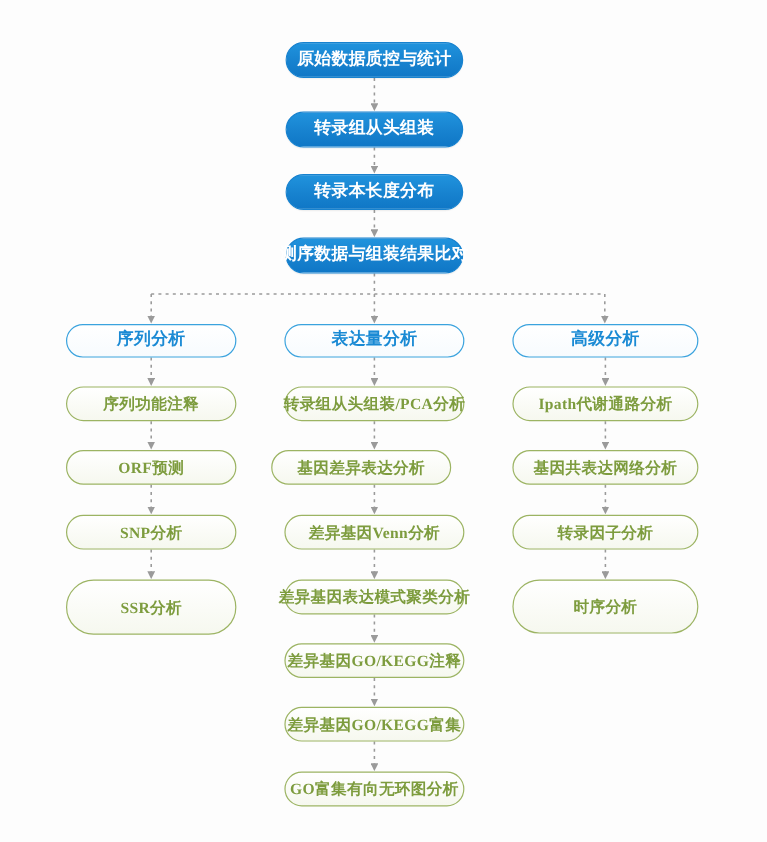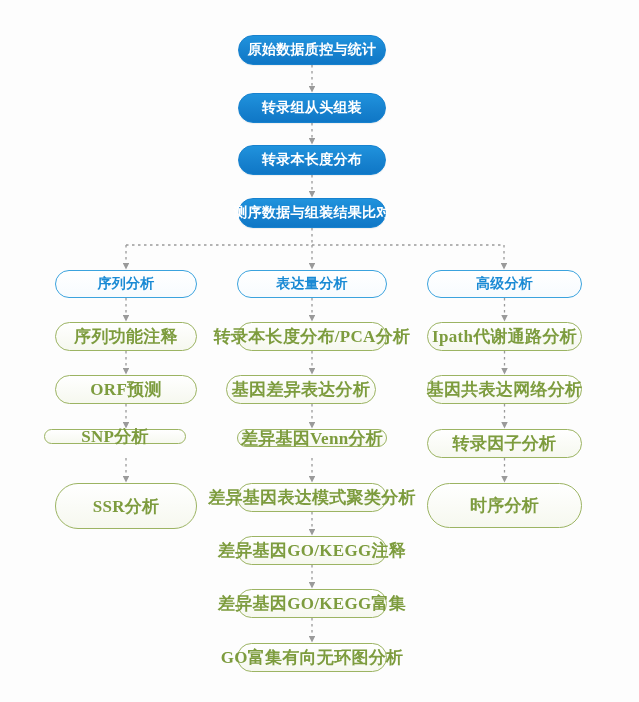--- a/index.html
+++ b/index.html
@@ -62,21 +62,21 @@
     color: #1a8ad4;
     font-size: 14px;
     font-weight: bold;
     border: 1.4px solid #3ba3de;
   }
 
   
   .node.item {
     background: linear-gradient(180deg, #ffffff 0%, #f6f8ef 100%);
     color: #7d9c3e;
-    font-size: 17px;
+    font-size: 13px;
     font-weight: bold;
     border: 1.2px solid #9cb463;
   }
 
   .node .label {
     display: block;
     line-height: 1;
   }
 </style>
 </head>
@@ -130,36 +130,36 @@
       </div>
       <div class="node category" style="left: 55px; top: 270px; width: 142px; height: 28px;">
         <span class="label">序列分析</span>
       </div>
       <div class="node item" style="left: 55px; top: 322px; width: 142px; height: 29px;">
         <span class="label">序列功能注释</span>
       </div>
       <div class="node item" style="left: 55px; top: 375px; width: 142px; height: 29px;">
         <span class="label">ORF预测</span>
       </div>
-      <div class="node item" style="left: 44px; top: 429px; width: 142px; height: 15px;">
+      <div class="node item" style="left: 55px; top: 429px; width: 142px; height: 29px;">
         <span class="label">SNP分析</span>
       </div>
       <div class="node item" style="left: 55px; top: 483px; width: 142px; height: 46px;">
         <span class="label">SSR分析</span>
       </div>
       <div class="node category" style="left: 237px; top: 270px; width: 150px; height: 28px;">
         <span class="label">表达量分析</span>
       </div>
       <div class="node item" style="left: 237px; top: 322px; width: 150px; height: 29px;">
-        <span class="label">转录本长度分布/PCA分析</span>
+        <span class="label">转录组从头组装/PCA分析</span>
       </div>
       <div class="node item" style="left: 226px; top: 375px; width: 150px; height: 29px;">
         <span class="label">基因差异表达分析</span>
       </div>
-      <div class="node item" style="left: 237px; top: 429px; width: 150px; height: 18px;">
+      <div class="node item" style="left: 237px; top: 429px; width: 150px; height: 29px;">
         <span class="label">差异基因Venn分析</span>
       </div>
       <div class="node item" style="left: 237px; top: 483px; width: 150px; height: 29px;">
         <span class="label">差异基因表达模式聚类分析</span>
       </div>
       <div class="node item" style="left: 237px; top: 536px; width: 150px; height: 29px;">
         <span class="label">差异基因GO/KEGG注释</span>
       </div>
       <div class="node item" style="left: 237px; top: 589px; width: 150px; height: 29px;">
         <span class="label">差异基因GO/KEGG富集</span>

